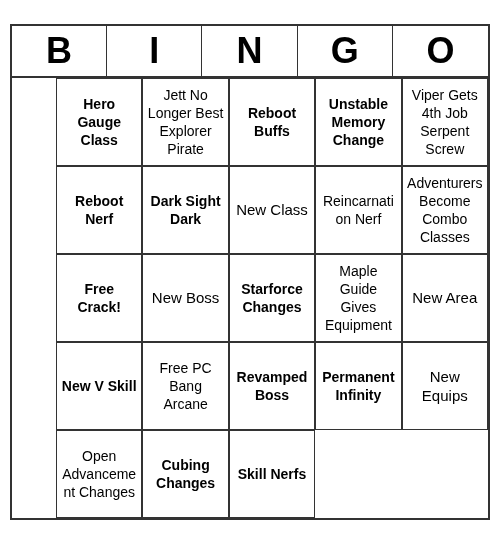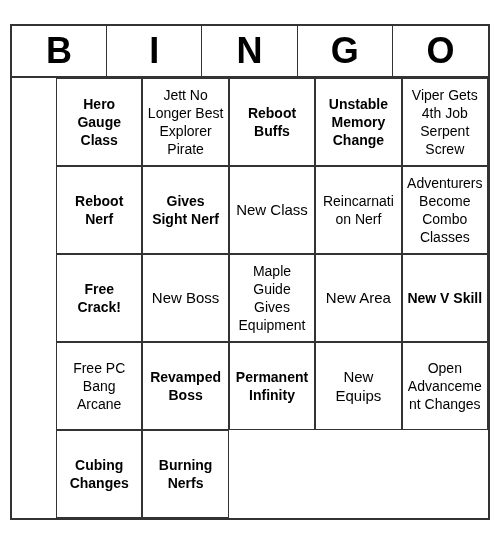--- a/index.html
+++ b/index.html
@@ -73,30 +73,31 @@
       <div class="bingo-letter">G</div>
       <div class="bingo-letter">O</div>
     </div>
   <div class="bingo-grid">
   <div class="bingo-cell medium-text">Hero Gauge Class</div>
       <div class="bingo-cell small-text">Jett No Longer Best Explorer Pirate</div>
       <div class="bingo-cell medium-text">Reboot Buffs</div>
       <div class="bingo-cell medium-text">Unstable Memory Change</div>
       <div class="bingo-cell small-text">Viper Gets 4th Job Serpent Screw</div>
       <div class="bingo-cell medium-text">Reboot Nerf</div>
-      <div class="bingo-cell medium-text">Gives Sight Nerf</div>
+      <div class="bingo-cell medium-text">Dark Sight Dark</div>
       <div class="bingo-cell large-text">New Class</div>
       <div class="bingo-cell small-text">Reincarnation Nerf</div>
       <div class="bingo-cell small-text">Adventurers Become Combo Classes</div>
       <div class="bingo-cell medium-text">Free Crack!</div>
       <div class="bingo-cell large-text">New Boss</div>
+      <div class="bingo-cell medium-text">Starforce Changes</div>
       <div class="bingo-cell small-text">Maple Guide Gives Equipment</div>
       <div class="bingo-cell large-text">New Area</div>
       <div class="bingo-cell medium-text">New V Skill</div>
       <div class="bingo-cell small-text">Free PC Bang Arcane</div>
       <div class="bingo-cell medium-text">Revamped Boss</div>
       <div class="bingo-cell medium-text">Permanent Infinity</div>
       <div class="bingo-cell large-text">New Equips</div>
       <div class="bingo-cell small-text">Open Advancement Changes</div>
       <div class="bingo-cell medium-text">Cubing Changes</div>
-      <div class="bingo-cell medium-text">Burning Nerfs</div>
+      <div class="bingo-cell medium-text">Skill Nerfs</div>
     </div>
 </div>
 
 </body></html>

